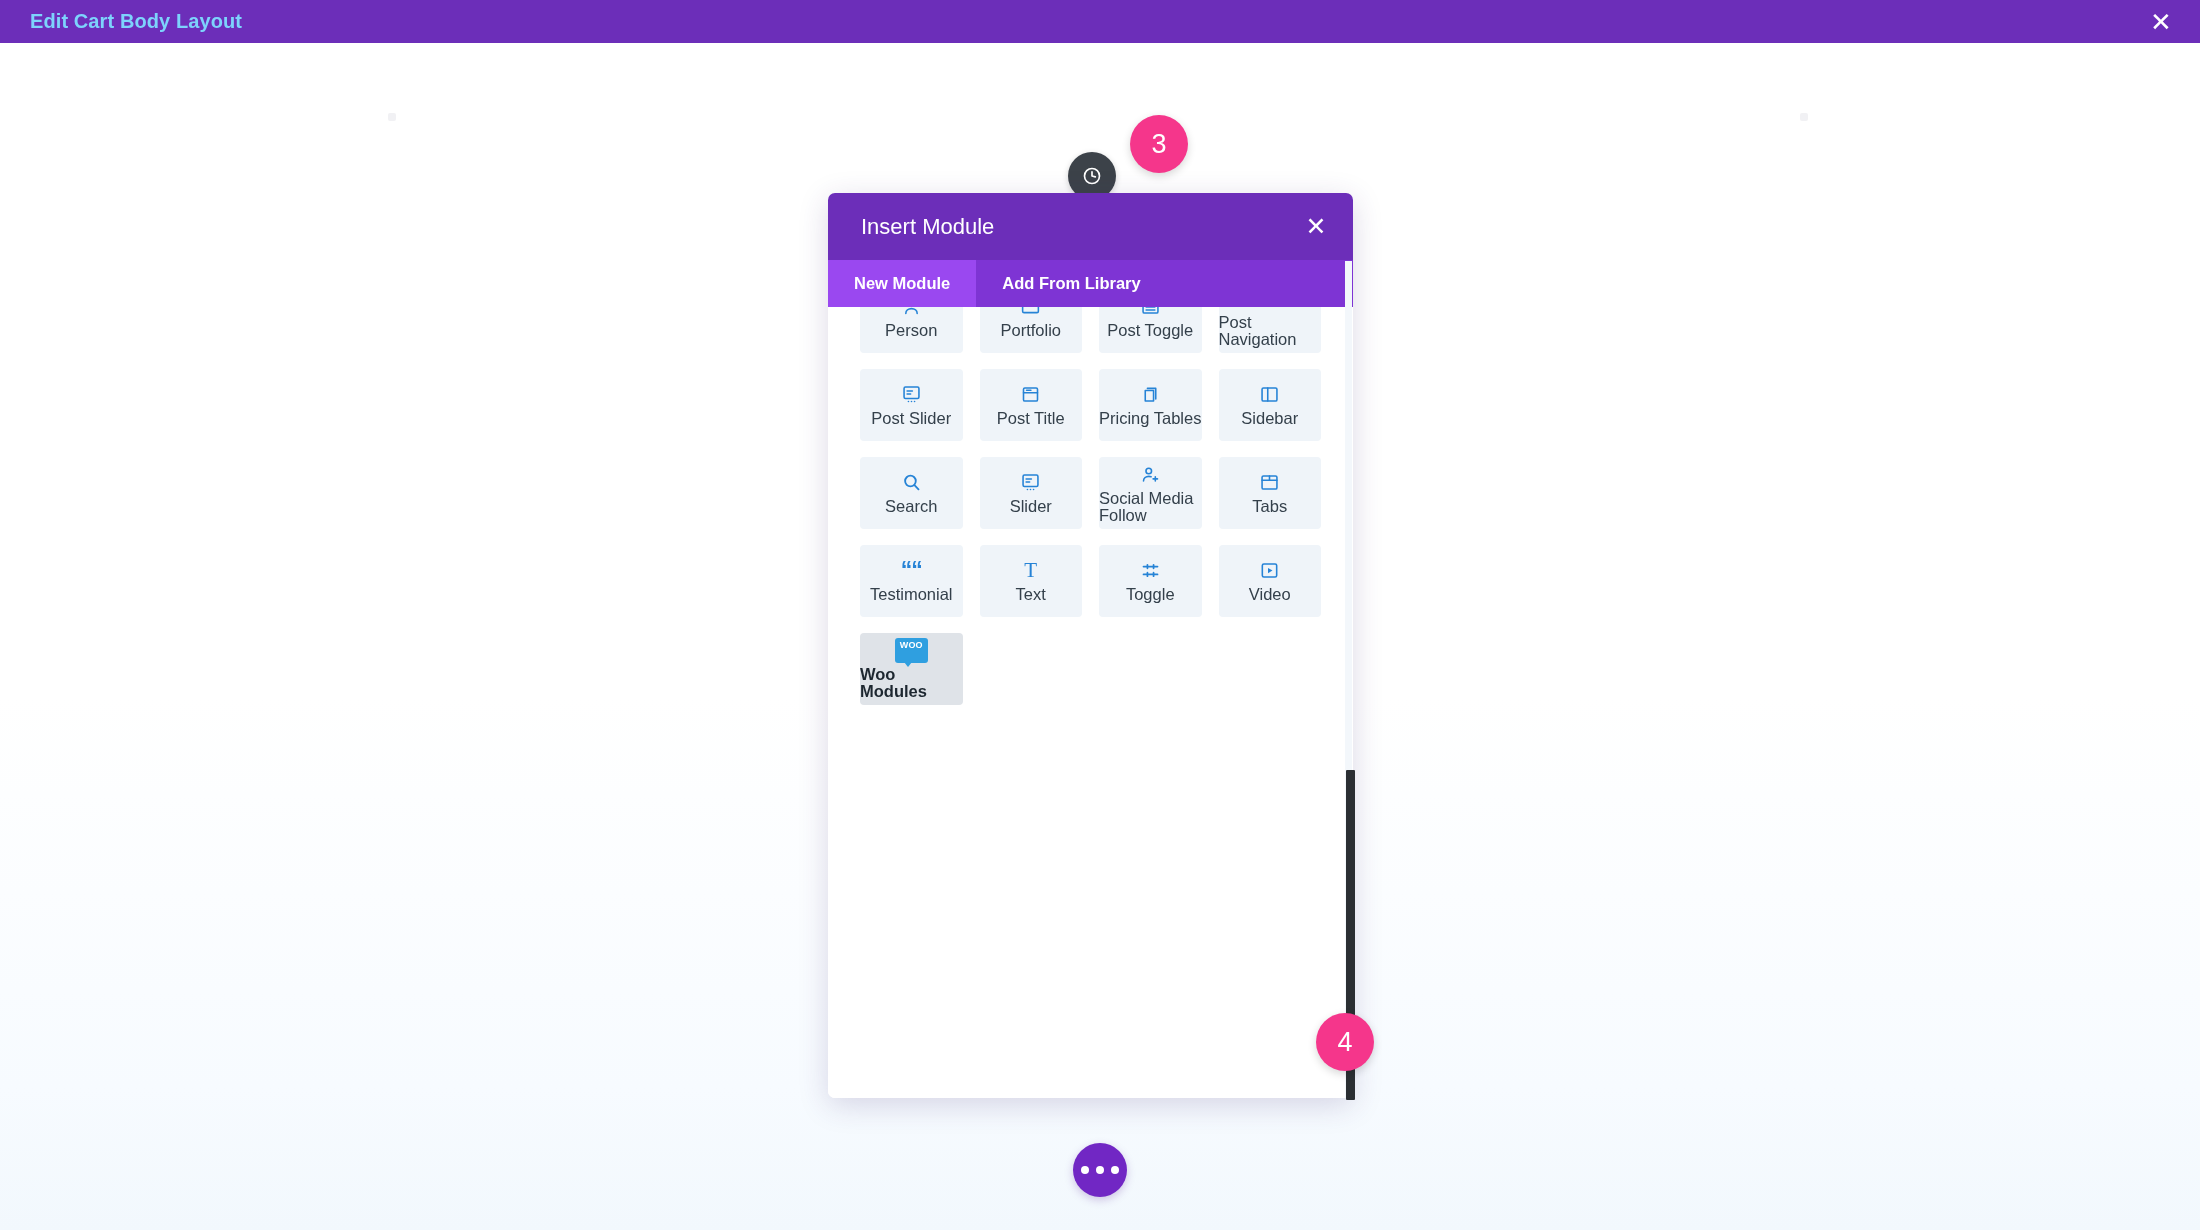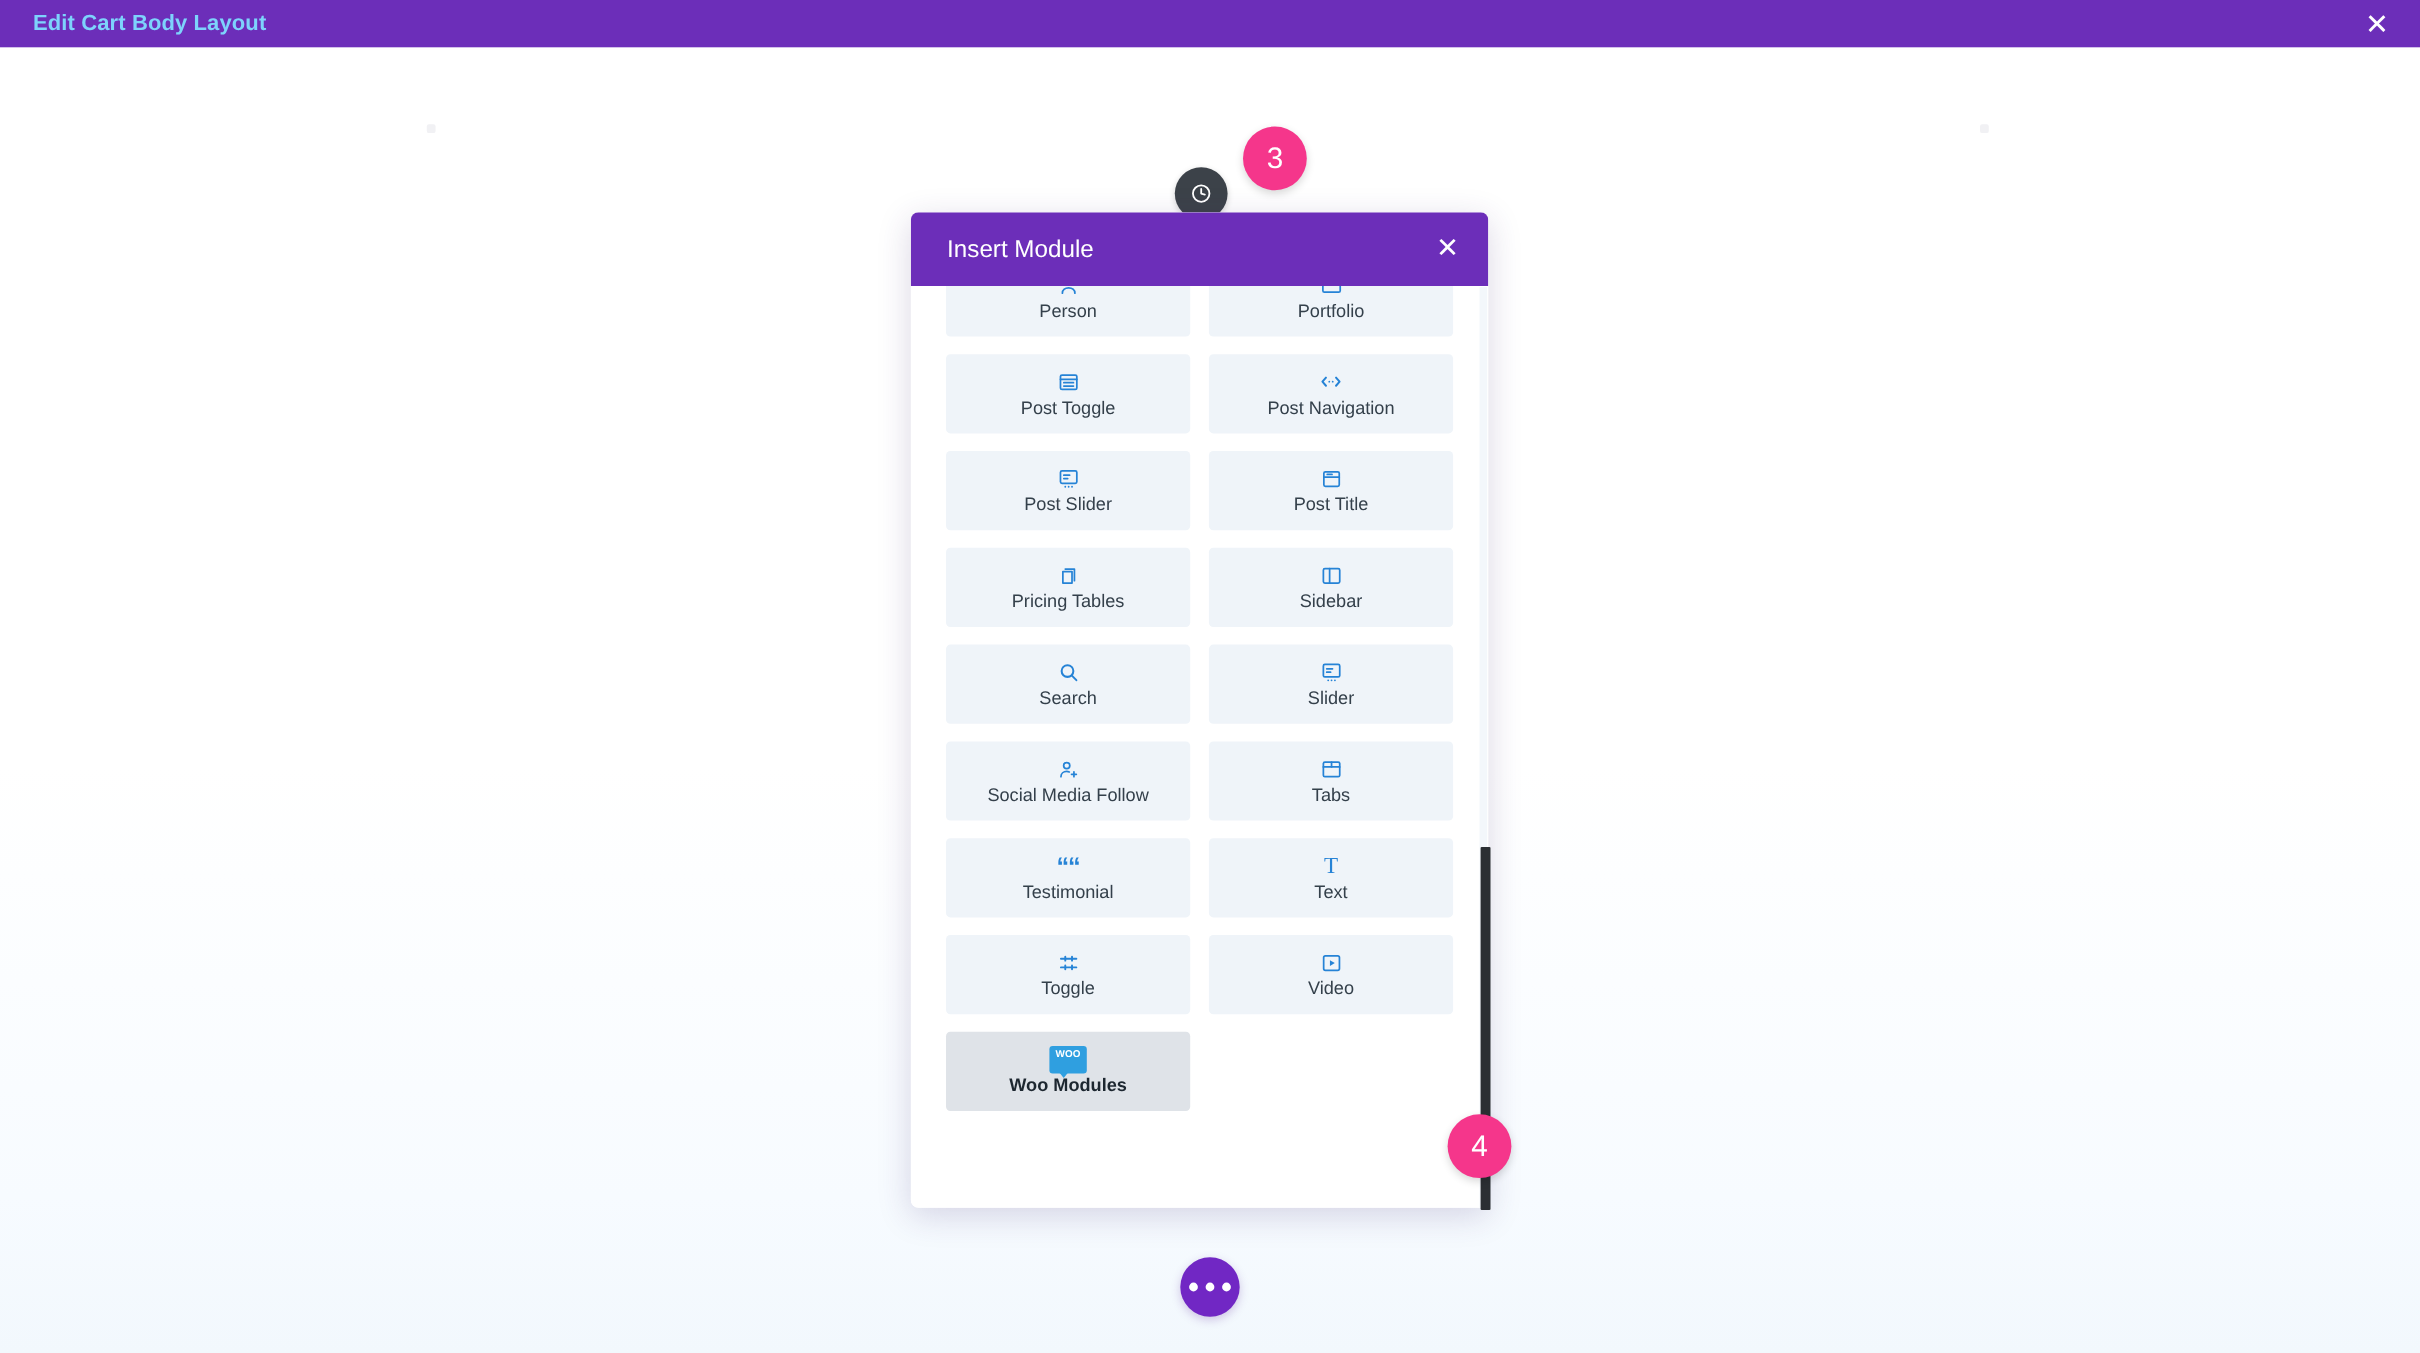--- a/index.html
+++ b/index.html
@@ -87,21 +87,21 @@
   }
   .tab.active { background: #9a48f0; }
   .tab.inactive { background: #7e34d4; }
 
   .modal-body {
     position: relative; flex: 1 1 auto; background: #ffffff;
     overflow: hidden; padding: 0 32px;
   }
   .grid {
     position: absolute; left: 32px; right: 32px; top: -26px;
-    display: grid; grid-template-columns: 1fr 1fr; gap: 16px 17px;
+    display: grid; grid-template-columns: 1fr 1fr 1fr 1fr; gap: 16px 17px;
   }
   .tile {
     background: #eff4f9; border-radius: 4px;
     height: 72px;
     display: flex; flex-direction: column; align-items: center; justify-content: center;
     gap: 5px; cursor: pointer;
   }
   .tile.highlight { background: #dfe3e8; }
   .tile .ico { height: 22px; display: flex; align-items: center; justify-content: center; color: #2683d6; }
   .tile .ico svg { display: block; }
@@ -171,20 +171,24 @@
     <div class="topbar-title">Edit Cart Body Layout</div>
     <div class="topbar-close">✕</div>
   </div>
 
   <div class="modal">
     <div class="modal-header">
       <div class="modal-title">Insert Module</div>
       <div class="modal-close">✕</div>
     </div>
 
+    <div class="modal-tabs">
+      <div class="tab active">New Module</div>
+      <div class="tab inactive">Add From Library</div>
+    </div>
 
     <div class="modal-body">
       <div class="grid" id="module-grid">
           <div class="tile">
             <div class="ico">
               <svg width="21" height="21" viewBox="0 0 24 24" fill="none" stroke="#2683d6" stroke-width="1.8" stroke-linecap="round" stroke-linejoin="round">
                 <circle cx="12" cy="8" r="3.2"></circle>
                 <path d="M5.5 20c0-3.3 2.9-5.6 6.5-5.6s6.5 2.3 6.5 5.6"></path>
               </svg>
             </div>

